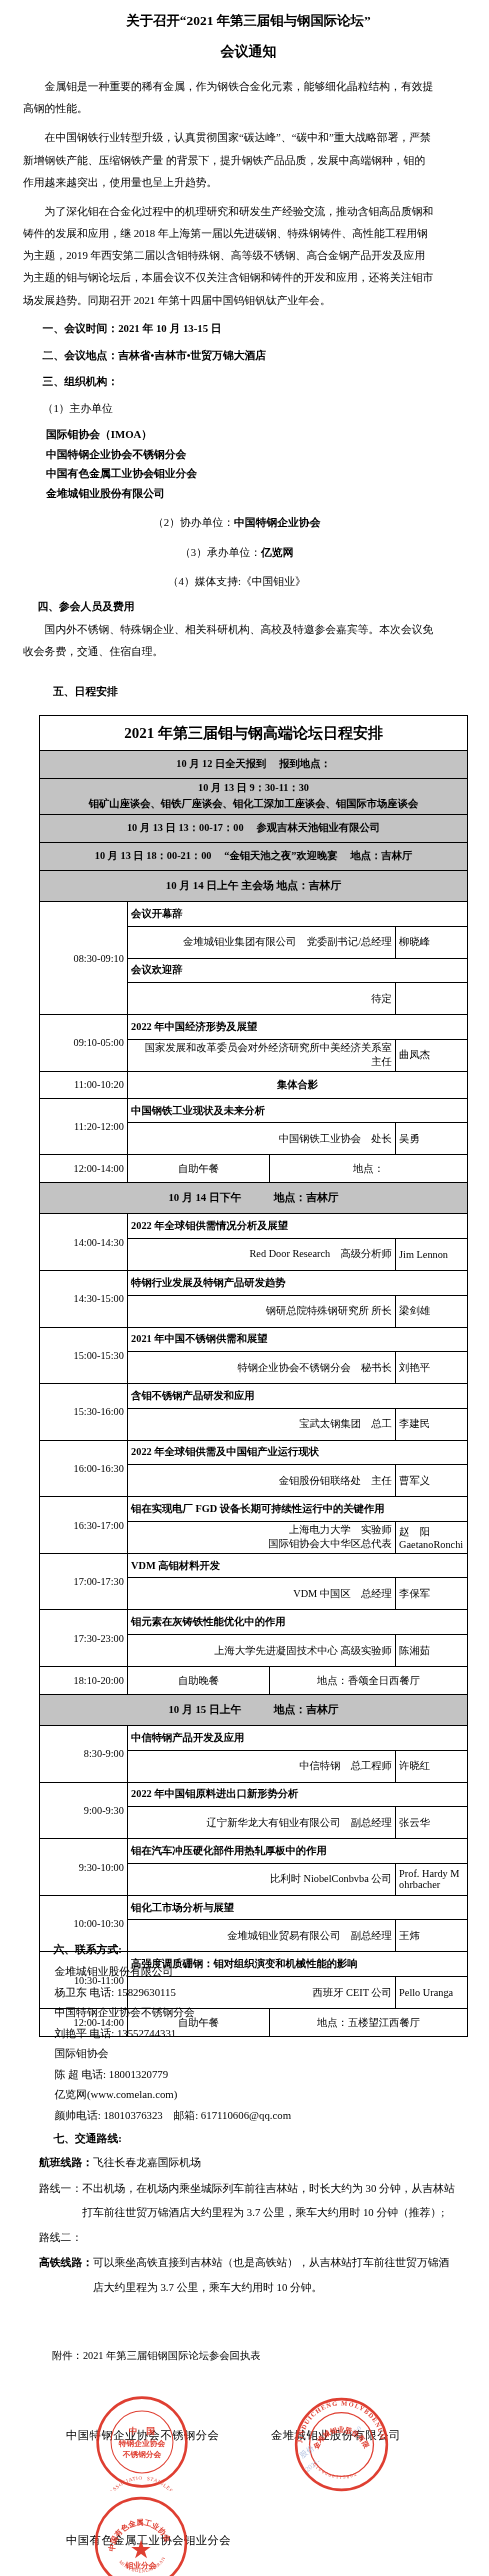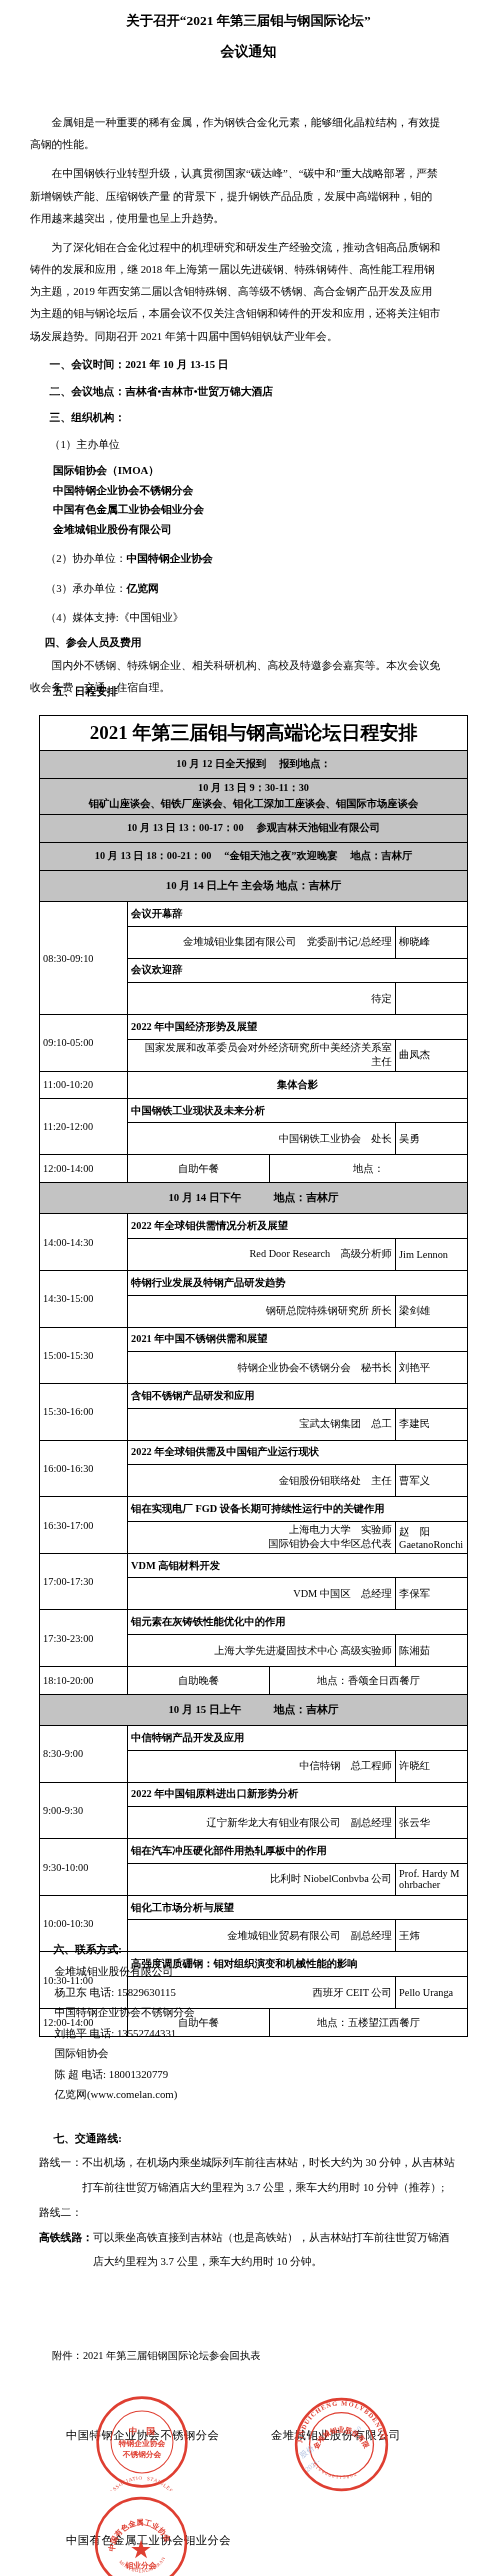--- a/index.html
+++ b/index.html
@@ -10,37 +10,37 @@
   }
   .sec{position:absolute;left:4px;width:489px;}
   .b{font-weight:bold;}
 
   
   #sec-title{top:12.4px;text-align:center;}
   #doc-title1{font-size:13.4px;font-weight:bold;}
   #doc-title2{font-size:14px;font-weight:bold;margin-top:12.4px;}
 
   
-  #sec-intro{top:75px;left:30px;width:412px;font-size:10.8px;margin-top:36px;}
+  #sec-intro{top:75px;left:23px;width:412px;font-size:10.8px;}
   #sec-intro p.para{margin:0 0 7.2px 0;line-height:2.05;text-indent:2em;}
   .item{padding-left:19.6px;margin:5.2px 0;line-height:2.0;font-size:10.8px;}
   .org{padding-left:23px;line-height:1.82;font-size:10.8px;}
-  .co{padding-left:15.5px;margin:8.8px 0;line-height:1.9;font-size:10.8px;}
+  .co{padding-left:15.5px;margin:8.8px 0;line-height:1.9;font-size:10.8px;text-align:center;}
   .sec-head{font-size:10.8px;font-weight:bold;margin:8.2px 0 4.1px 0;padding-left:14.4px;}
   #sec4-text{margin:0;line-height:2.05;text-indent:2em;}
 
   
   #sched-head{top:685px;left:53px;font-size:10.8px;font-weight:bold;}
   #sec-schedule{top:715px;left:39px;}
   table.sched{border-collapse:collapse;table-layout:fixed;width:428px;border:1.5px solid #000;}
   table.sched td{border:1px solid #000;font-size:10.3px;padding:1px 3.1px;vertical-align:middle;word-break:break-all;}
-  tr.tr-title td{height:32px;font-size:19px;font-weight:bold;text-align:center;font-family:Liberation Serif, serif;}
+  tr.tr-title td{height:32px;font-size:15px;font-weight:bold;text-align:center;font-family:Liberation Serif, serif;}
   tr.tr-band td{background:var(--gray);font-weight:bold;text-align:center;height:25px;line-height:1.6;font-family:Liberation Serif, serif;}
   tr.tr-session td{background:var(--gray);font-weight:bold;text-align:center;height:28px;font-size:10.8px;}
-  td.td-time{text-align:left;}
+  td.td-time{text-align:right;}
   td.td-title{font-weight:bold;height:21.6px;padding-left:6.2px;}
   td.td-spk{text-align:right;height:29px;padding-right:8.2px;white-space:pre-line;}
   td.td-name{white-space:pre-line;}
   td.td-photo{text-align:center;font-weight:bold;height:24px;}
   td.td-meal-l{text-align:center;height:25px;}
   td.td-meal-r{text-align:center;height:25px;}
 
   
   #sec-contact{top:1935px;left:39px;width:412px;font-size:10.8px;}
   .cline{padding-left:15.5px;line-height:1.9;}
@@ -309,26 +309,31 @@
 <div class="sec" id="sec-contact">
   <div class="sec-head" style="padding-left:14.4px">六、联系方式:</div>
   <div id="contact-lines">
       <div class="cline">金堆城钼业股份有限公司</div>
       <div class="cline">杨卫东 电话: 15829630115</div>
       <div class="cline">中国特钢企业协会不锈钢分会</div>
       <div class="cline">刘艳平 电话: 13552744331</div>
       <div class="cline">国际钼协会</div>
       <div class="cline">陈 超 电话: 18001320779</div>
       <div class="cline">亿览网(www.comelan.com)</div>
+      <div class="cline">颜帅电话: 18010376323　邮箱: 617110606@qq.com</div>
     </div>
 </div>
 
 <div class="sec" id="sec-transport">
   <div class="sec-head" style="padding-left:14.4px">七、交通路线:</div>
   <div id="transport-entries">
+      <div class="tentry">
+        <span class="tlabel b">航班线路：</span>
+        <span class="ttext">飞往长春龙嘉国际机场</span>
+      </div>
       <div class="tentry">
         <span class="tlabel">路线一：</span>
         <span class="ttext">不出机场，在机场内乘坐城际列车前往吉林站，时长大约为 30 分钟，从吉林站打车前往世贸万锦酒店大约里程为 3.7 公里，乘车大约用时 10 分钟（推荐）;</span>
       </div>
       <div class="tentry">
         <span class="tlabel">路线二：</span>
       </div>
       <div class="tentry">
         <span class="tlabel b">高铁线路：</span>
         <span class="ttext">可以乘坐高铁直接到吉林站（也是高铁站），从吉林站打车前往世贸万锦酒店大约里程为 3.7 公里，乘车大约用时 10 分钟。</span>

